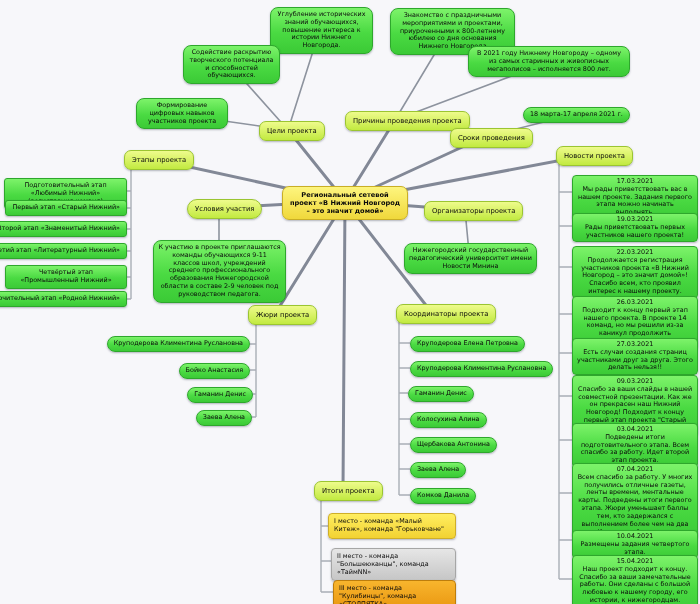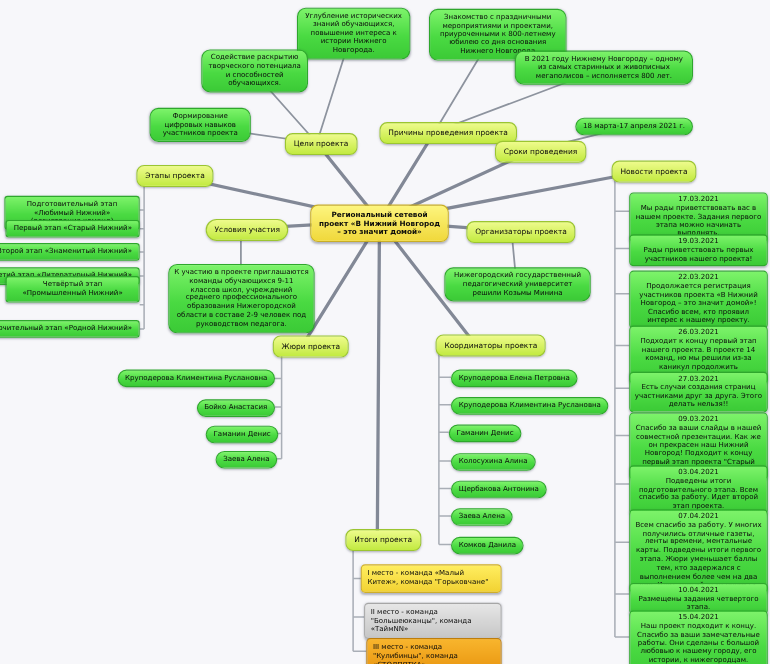--- a/index.html
+++ b/index.html
@@ -73,28 +73,28 @@
   <div class="node green" style="left:468px;top:46px;width:162px;">В 2021 году Нижнему Новгороду – одному из самых старинных и живописных мегаполисов – исполняется 800 лет.</div>
 
   <div class="node cat" style="left:450px;top:128px;">Сроки проведения</div>
   <div class="node green one" style="left:523px;top:107px;">18 марта-17 апреля 2021 г.</div>
 
   <div class="node cat" style="left:124px;top:150px;">Этапы проекта</div>
   <div class="node green stage" style="right:573px;top:178px;width:123px;">Подготовительный этап «Любимый Нижний» (регистрация команд)</div>
   <div class="node green stage one" style="right:573px;top:200px;">Первый этап «Старый Нижний»</div>
   <div class="node green stage one" style="right:573px;top:221px;">Второй этап «Знаменитый Нижний»</div>
   <div class="node green stage one" style="right:573px;top:243px;">Третий этап «Литературный Нижний»</div>
-  <div class="node green stage" style="right:573px;top:251px;width:122px;">Четвёртый этап «Промышленный Нижний»</div>
+  <div class="node green stage" style="right:573px;top:265px;width:122px;">Четвёртый этап «Промышленный Нижний»</div>
   <div class="node green stage one" style="right:573px;top:291px;">Заключительный этап «Родной Нижний»</div>
 
   <div class="node cat" style="left:187px;top:199px;border-radius:10px;">Условия участия</div>
   <div class="node green" style="left:153px;top:240px;width:133px;">К участию в проекте приглашаются команды обучающихся 9-11 классов школ, учреждений среднего профессионального образования Нижегородской области в составе 2-9 человек под руководством педагога.</div>
 
   <div class="node cat" style="left:424px;top:201px;">Организаторы проекта</div>
-  <div class="node green" style="left:404px;top:243px;width:133px;">Нижегородский государственный педагогический университет решили Козьмы Минина</div>
+  <div class="node green" style="left:404px;top:243px;width:133px;">Нижегородский государственный педагогический университет имени Новости Минина</div>
 
   <div class="node cat" style="left:248px;top:305px;">Жюри проекта</div>
   <div class="node green one" style="right:450px;top:336px;">Круподерова Климентина Руслановна</div>
   <div class="node green one" style="right:450px;top:363px;">Бойко Анастасия</div>
   <div class="node green one" style="right:447px;top:387px;">Гаманин Денис</div>
   <div class="node green one" style="right:448px;top:410px;">Заева Алена</div>
 
   <div class="node cat" style="left:396px;top:304px;">Координаторы проекта</div>
   <div class="node green one" style="left:410px;top:336px;">Круподерова Елена Петровна</div>
   <div class="node green one" style="left:410px;top:361px;">Круподерова Климентина Руслановна</div>

